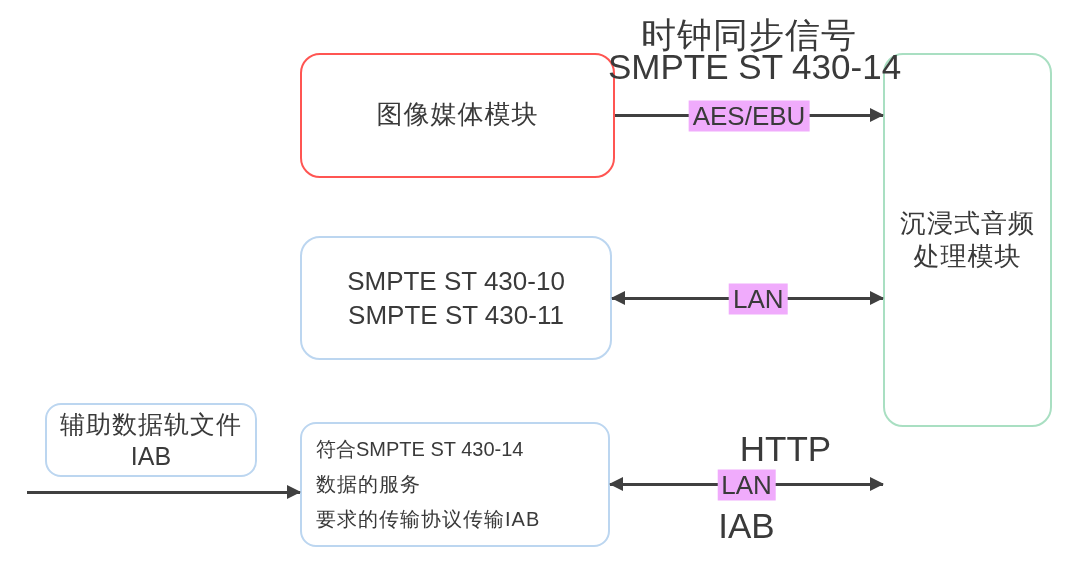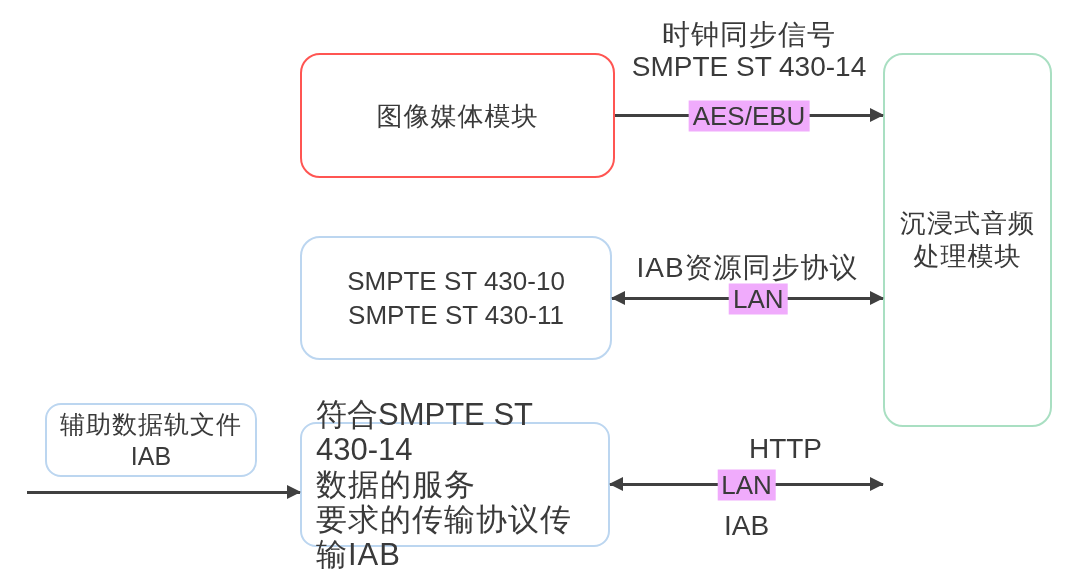--- a/index.html
+++ b/index.html
@@ -19,29 +19,29 @@
     border: 2px solid #888;
     border-radius: 20px;
     display: flex;
     flex-direction: column;
     align-items: center;
     justify-content: center;
     text-align: center;
     font-size: 26px;
     line-height: 34px;
   }
-  .box.red   { border-color: var(--red-border, #ff5552); }
+  .box.red   { border-color: var(--red-border, #ff5552); font-family: Liberation Mono, monospace; }
   .box.blue  { border-color: var(--blue-border, #bcd6f0); }
   .box.green { border-color: var(--green-border, #a9dfc2); }
   .box.small-radius { border-radius: 16px; }
   .box.left-align {
     align-items: flex-start;
     text-align: left;
     padding: 0 10px 0 14px;
-    font-size: 31px;
+    font-size: 20px;
     line-height: 35px;
   }
   .cn { letter-spacing: 1px; }
   .arrow { position: absolute; height: 0; }
   .shaft {
     position: absolute;
     left: 0; right: 0; top: -1px;
     height: 3px;
     background: var(--arrow-color, #404040);
   }
@@ -65,21 +65,21 @@
     background: #f0abfc;
     padding: 0 4px;
     font-size: 26px;
     white-space: nowrap;
     color: var(--text-color, #3a3a3a);
   }
   .linelabel.nudge-right { left: 54%; }
   .label-block {
     position: absolute;
     text-align: center;
-    font-size: 28px;
+    font-size: 35px;
     line-height: 32px;
     white-space: nowrap;
     color: var(--text-color, #3a3a3a);
   }
 </style>
 </head>
 <body>
 
 <div class="canvas">
 
@@ -117,23 +117,20 @@
     <div class="cn">时钟同步信号</div>
     <div>SMPTE ST 430-14</div>
   </div>
 
   <div class="arrow" style="left:612px; top:298px; width:271px;">
     <div class="shaft"></div>
     <div class="head left"></div>
     <div class="head right"></div>
     <span class="linelabel nudge-right">LAN</span>
   </div>
-  <div class="label-block cn" style="left:612px; top:252px; width:271px;">
-    <div>IAB资源同步协议</div>
-  </div>
 
   <div class="arrow" style="left:610px; top:484px; width:273px;">
     <div class="shaft"></div>
     <div class="head left"></div>
     <div class="head right"></div>
     <span class="linelabel">LAN</span>
   </div>
   <div class="label-block" style="left:610px; top:433px; width:273px;padding-left:39px;">
     <div>HTTP</div>
   </div>

